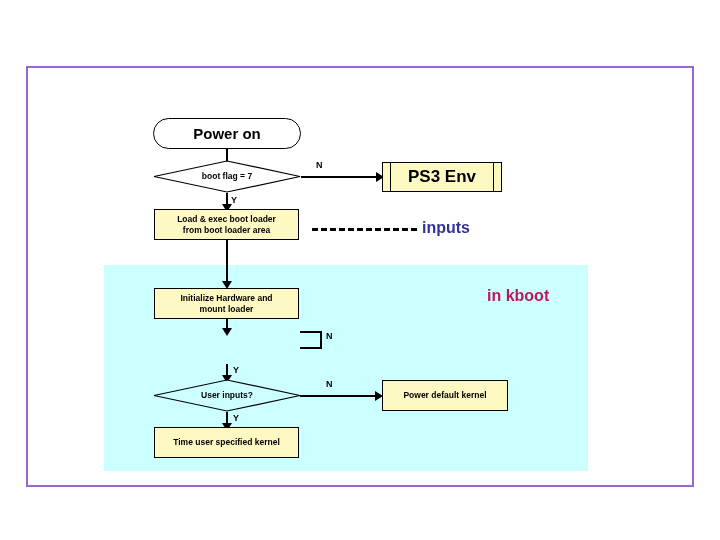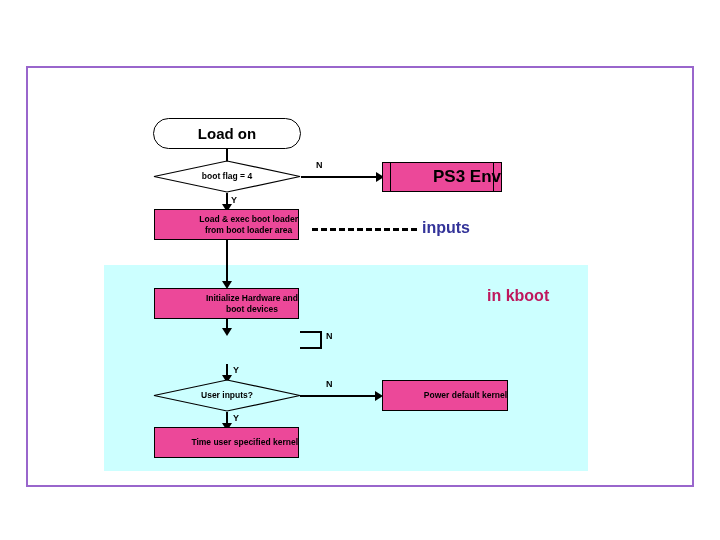--- a/index.html
+++ b/index.html
@@ -41,24 +41,24 @@
     background: #ffffff;
     display: flex;
     align-items: center;
     justify-content: center;
     box-sizing: border-box;
     font-weight: bold;
   }
   .box {
     position: absolute;
     border: 1.5px solid #000000;
-    background: #ec4899;
+    background: #fef9c3;
     display: flex;
     align-items: center;
-    justify-content: flex-end;
+    justify-content: center;
     text-align: center;
     box-sizing: border-box;
     line-height: 1.25;
   }
   .box-inner-text {
     display: block;
     white-space: pre-line;
   }
   .ps3-env {
     font-size: 17px;
@@ -140,31 +140,31 @@
 </head>
 <body>
 
 <div id="page">
 
   <div class="outer-frame"></div>
 
   <div class="kboot-region"></div>
 
   <div class="terminator" style="left:153px; top:118px; width:148px; height:31px; font-size:15px;">
-    <span>Load on</span>
+    <span>Power on</span>
   </div>
 
   <div class="arrow-line" style="left:226px; top:149px; width:1.5px; height:16px;"></div>
   <div class="arrow-head-down" style="left:222px; top:163px;"></div>
 
   <div class="diamond-wrap" style="left:153px; top:160px; width:148px; height:33px;">
     <svg width="148" height="33" viewBox="0 0 148 33">
       <polygon points="74,1 147,16.5 74,32 1,16.5" fill="#ffffff" stroke="#000000" stroke-width="1.2"></polygon>
     </svg>
-    <div class="diamond-label">boot flag = 4</div>
+    <div class="diamond-label">boot flag = 7</div>
   </div>
 
   <div class="small-label" style="left:316px; top:160px;">N</div>
   <div class="small-label" style="left:231px; top:195px;">Y</div>
 
   <div class="arrow-line" style="left:301px; top:176px; width:79px; height:1.5px;"></div>
   <div class="arrow-head-right" style="left:376px; top:172px;"></div>
 
   <div class="box ps3-env" style="left:382px; top:162px; width:120px; height:30px;">
     <span class="ps3-side" style="left:7px;"></span>
@@ -183,21 +183,21 @@
   <div class="dashed-line" style="left:312px; top:228px; width:105px;"></div>
   <div class="kboot-title" style="left:422px; top:219px;">inputs</div>
 
   <div class="arrow-line" style="left:226px; top:240px; width:1.5px; height:45px;"></div>
   <div class="arrow-head-down" style="left:222px; top:281px;"></div>
 
   <div class="in-kboot-title" style="left:487px; top:287px;">in kboot</div>
 
   <div class="box box-text-8" style="left:154px; top:288px; width:145px; height:31px;">
     <span class="box-inner-text">Initialize Hardware and
-boot devices</span>
+mount loader</span>
   </div>
 
   <div class="arrow-line" style="left:226px; top:319px; width:1.5px; height:12px;"></div>
   <div class="arrow-head-down" style="left:222px; top:328px;"></div>
 
 
   <div class="small-label" style="left:326px; top:331px;">N</div>
   <div class="small-label" style="left:233px; top:365px;">Y</div>
 
   <div class="arrow-line" style="left:300px; top:347px; width:22px; height:1.5px;"></div>

